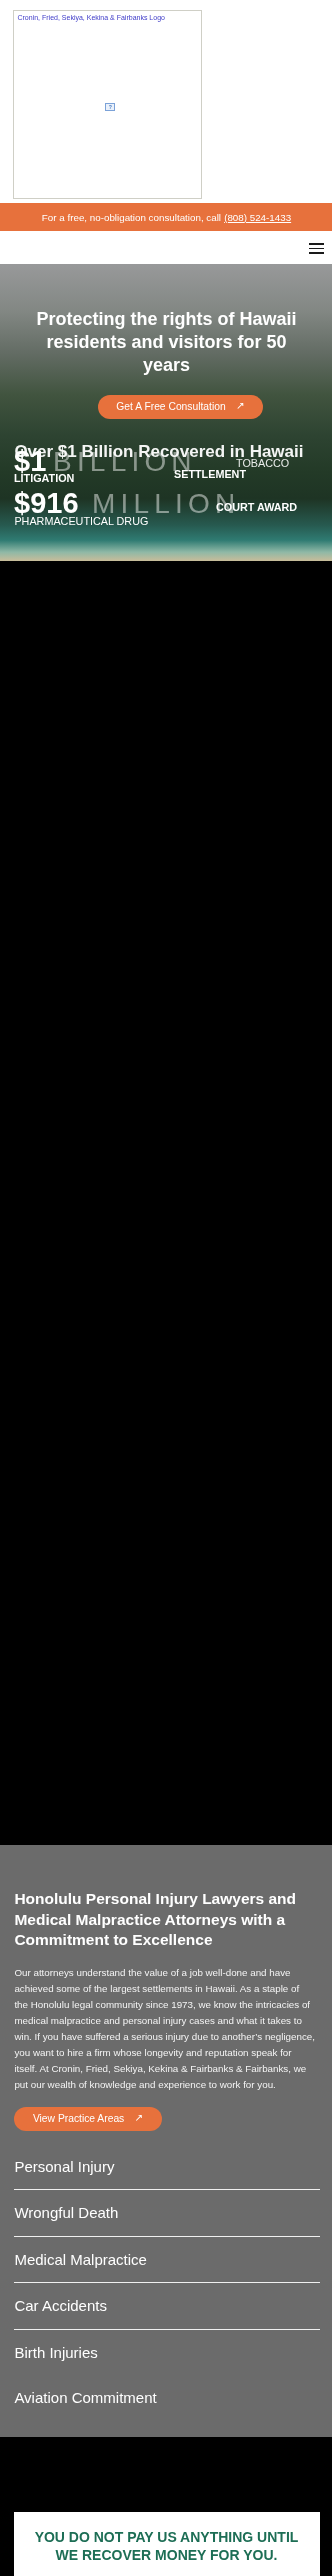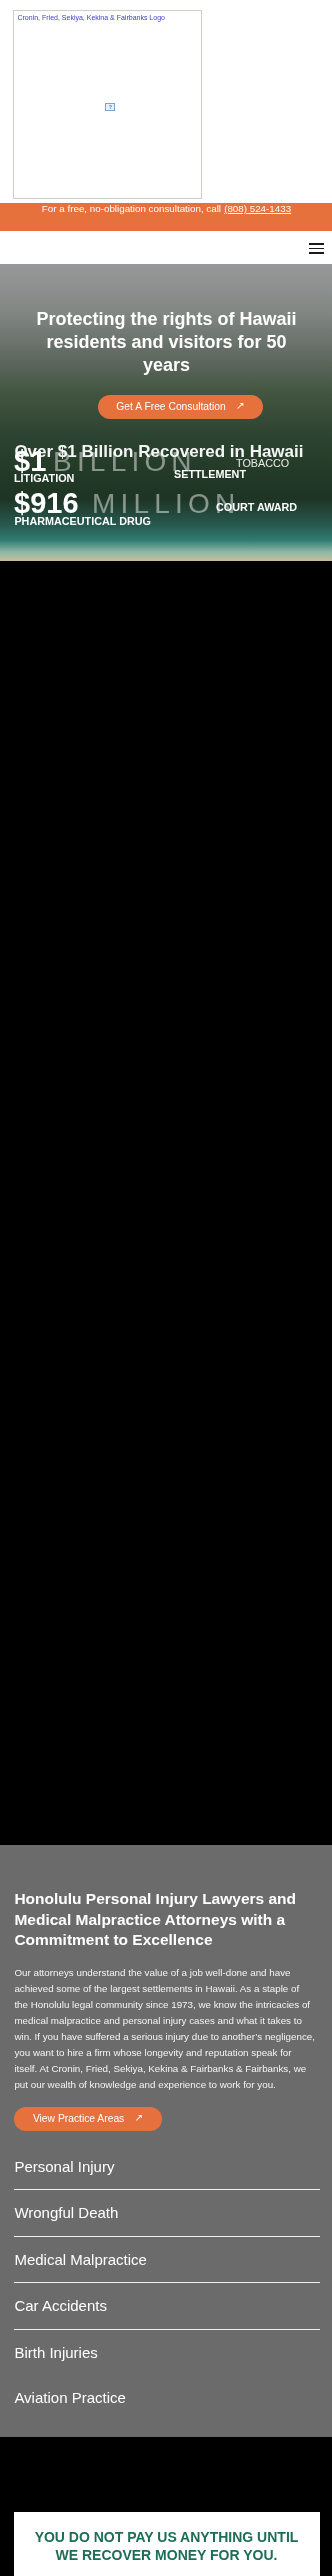--- a/index.html
+++ b/index.html
@@ -9,21 +9,21 @@
 
   
   .s-top { height: 203px; background: #fff; }
   .logo-box { position: relative; width: 189px; height: 189px; margin: 9.8px 0 0 13.4px; border: 0.5px solid #cfcfc6; }
   .alt-text { padding: 3.6px 3.1px; color: #3E3BC8; font-size: 7px; line-height: 1.2; }
   .broken-ic { position: absolute; left: 91px; top: 92px; width: 9.8px; height: 8.2px;
     border: 1px solid #7ba2d8; background: #eaf1fb; color: #4a7dc0; font-size: 5.2px; font-weight: bold;
     display: flex; align-items: center; justify-content: center; }
 
   
-  .s-bar { height: 28px; background: #E7713C; display: flex; align-items: flex-start; justify-content: center;
+  .s-bar { height: 28px; background: #E7713C; display: flex; align-items: center; justify-content: center;
     color: #fff; font-size: 9.8px; }
   .s-bar a { color: #fff; text-decoration: underline; margin-left: 3.1px; }
 
   
   .s-head { position: relative; height: 33px; background: #fff; }
   .burger { position: absolute; right: 9.3px; top: 12px; width: 14.4px; cursor: pointer; }
   .burger i { display: block; height: 1.5px; background: #1a1a1a; margin-bottom: 3.1px; }
   .burger i:last-child { margin-bottom: 0; }
 
   
@@ -37,21 +37,21 @@
   .ov { position: absolute; white-space: nowrap; line-height: 1; }
   .ov-heading { left: 14.4px; top: 179px; font-size: 17px; font-weight: 700; color: rgba(255,255,255,0.95); }
   .ov-amt1 { left: 14px; top: 183px; font-size: 29px; font-weight: 800; }
   .ov-unit1 { left: 53px; top: 184px; font-size: 28px; font-weight: 300; letter-spacing: 5.2px; color: rgba(240,242,240,0.5); }
   .ov-type1 { left: 174px; top: 205px; font-size: 10.8px; font-weight: 700; }
   .ov-case1a { left: 236px; top: 194px; font-size: 10.8px; font-weight: 300; color: rgba(255,255,255,0.9); }
   .ov-case1b { left: 14px; top: 209px; font-size: 10.8px; font-weight: 700; }
   .ov-amt2 { left: 14px; top: 225px; font-size: 29px; font-weight: 800; }
   .ov-unit2 { left: 92px; top: 226px; font-size: 28px; font-weight: 300; letter-spacing: 5.2px; color: rgba(240,242,240,0.5); }
   .ov-type2 { left: 216px; top: 238px; font-size: 10.8px; font-weight: 700; }
-  .ov-case2 { left: 14.4px; top: 252px; font-size: 10.8px; font-weight: 700; }
+  .ov-case2 { left: 14.4px; top: 252px; font-size: 10.8px; font-weight: 400; }
 
   
   .s-black { height: 1284px; background: #000; }
 
   
   .s-gray { height: 592px; background: #6B6B6B; color: #fff; padding: 32px 13.4px 0 14.4px; }
   .s-gray h2 { font-size: 15.5px; font-weight: 600; line-height: 20.6px; max-width: 296px; margin-top: 12px; }
   .s-gray p { margin-top: 14.4px; font-size: 9.8px; font-weight: 300; line-height: 16px; color: #f4f4f4; max-width: 301px; }
   .s-gray .btn-row { margin-top: 13.4px; }
   .pa-list { margin-top: 13.4px; list-style: none; }
@@ -119,21 +119,21 @@
         <span>View Practice Areas</span>
         <span class="arr">↗</span>
       </button>
     </div>
     <ul class="pa-list">
       <li class="pa-item has-divider">Personal Injury</li>
       <li class="pa-item has-divider">Wrongful Death</li>
       <li class="pa-item has-divider">Medical Malpractice</li>
       <li class="pa-item has-divider">Car Accidents</li>
       <li class="pa-item">Birth Injuries</li>
-      <li class="pa-item">Aviation Practice</li>
+      <li class="pa-item">Aviation Commitment</li>
     </ul>
   </section>
 
   <section class="s-nofee">
     <div class="fee-card">
       <h3>YOU DO NOT PAY US ANYTHING UNTIL WE RECOVER MONEY FOR YOU.</h3>
       <div class="fee-sub">For a free initial consultation, call us at 808-774-3497.</div>
 
     </div>
 

